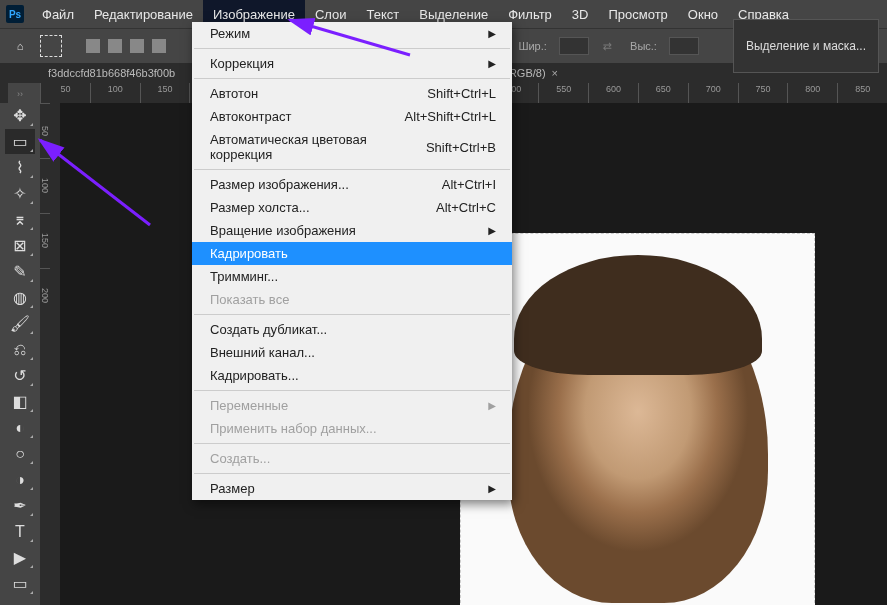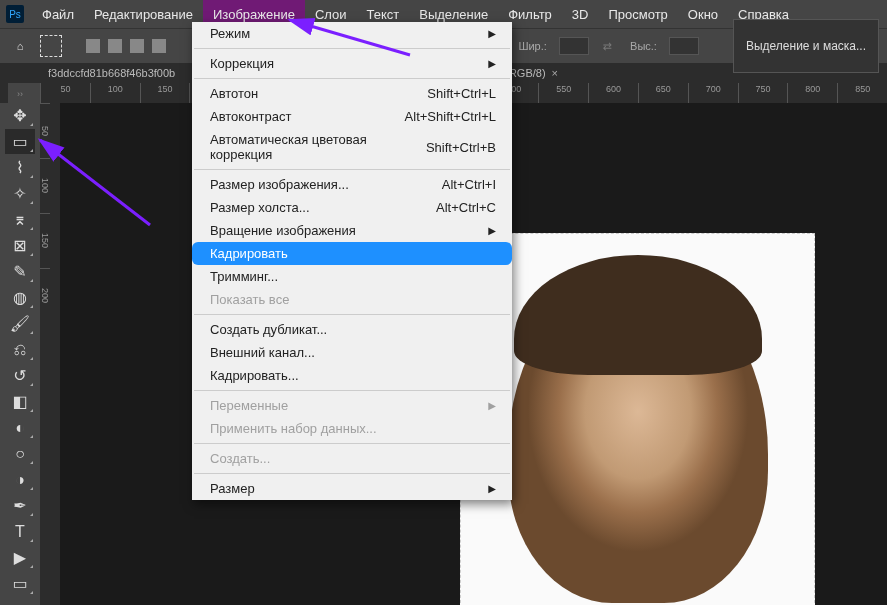--- a/index.html
+++ b/index.html
@@ -1,21 +1,21 @@
 <!DOCTYPE html>
 <html><head>
   <meta charset="utf-8">
   <style>
     * { margin: 0; padding: 0; box-sizing: border-box; font-family: "Segoe UI", Tahoma, sans-serif; }
     body { width: 887px; height: 605px; background: #1a1a1a; color: #ccc; overflow: hidden; position: relative; }
 
     .menubar { height: 28px; background: #454545; display: flex; align-items: center; padding-left: 6px; font-size: 13px; }
-    .menubar .ps-icon { width: 18px; height: 18px; background: #001e36; color: #31a8ff; font-size: 10px; font-weight: normal; display: flex; align-items: center; justify-content: center; border-radius: 2px; margin-right: 8px; }
+    .menubar .ps-icon { width: 18px; height: 18px; background: #001e36; color: #31a8ff; font-size: 10px; font-weight: bold; display: flex; align-items: center; justify-content: center; border-radius: 2px; margin-right: 8px; }
     .menubar .menu-item { padding: 0 10px; height: 100%; display: flex; align-items: center; cursor: pointer; color: #e8e8e8; }
-    .menubar .menu-item.active { background: #701a75; }
+    .menubar .menu-item.active { background: #0f172a; }
 
     .optionsbar { height: 35px; background: #454545; border-top: 1px solid #333; display: flex; align-items: center; padding: 0 8px; gap: 8px; font-size: 11px; color: #aaa; position: relative; }
     .optionsbar .home-icon, .optionsbar .icon-btn { width: 24px; height: 24px; display: flex; align-items: center; justify-content: center; color: #ddd; }
     .optionsbar .marquee-icon { width: 22px; height: 22px; border: 1px dashed #ddd; }
     .optionsbar .small-box { width: 14px; height: 14px; background: #888; }
     .optionsbar .spacer { flex: 1; }
     .optionsbar .dropdown-small { width: 40px; height: 20px; background: #333; border: 1px solid #555; }
     .optionsbar .label { margin: 0 4px; }
     .optionsbar .btn { padding: 19px 12px; background: #333; border: 1px solid #555; color: #ddd; font-size: 12px; }
 
@@ -35,21 +35,21 @@
     .ruler-v { position: absolute; top: 20px; left: 0; width: 20px; bottom: 0; background: #2c2c2c; font-size: 9px; color: #999; }
     .ruler-v span { display: block; height: 55px; writing-mode: vertical-rl; text-align: center; border-top: 1px solid #555; }
 
     .photo-area { position: absolute; top: 20px; left: 20px; right: 0; bottom: 0; background: #1a1a1a; }
     .marquee-sel { position: absolute; left: 400px; top: 130px; width: 355px; height: 380px; border: 1px dashed #ccc; background: #fafafa; }
     .portrait { position: absolute; inset: 0; display: flex; align-items: center; justify-content: center; overflow: hidden; }
     .head { width: 260px; height: 330px; background: radial-gradient(ellipse 110px 140px at 50% 42%, #dcb896 0%, #c19a74 48%, #9a6f4b 72%, #6b4a2e 100%); border-radius: 48% 48% 40% 40% / 55% 55% 40% 40%; position: relative; margin-top: 30px; }
     .head::before { content:""; position:absolute; top:-18px; left:6px; right:6px; height:120px; background:#3f2d1e; border-radius: 50% 50% 30% 30% / 70% 70% 20% 20%; }
     .dropdown-menu { position: absolute; top: 22px; left: 192px; width: 320px; background: #f0f0f0; color: #222; box-shadow: 2px 4px 10px rgba(0,0,0,.5); font-size: 13px; z-index: 20; }
     .dropdown-menu .row { padding: 4px 16px 4px 18px; display: flex; justify-content: space-between; align-items: center; cursor: default; }
-    .dropdown-menu .row.hover { background: #1e90ff; color: #fff; border-radius: 6px; }
+    .dropdown-menu .row.hover { background: #1e90ff; color: #fff; }
     .dropdown-menu .row.disabled { color: #a0a0a0; }
     .dropdown-menu .sep { height: 1px; background: #ccc; margin: 3px 2px; }
     .dropdown-menu .arrow { font-size: 10px; }
 
     .annot { position:absolute; pointer-events:none; z-index:30; }
     .annot svg { overflow:visible; }
 
     .edge-strip { position:absolute; left:0; top:63px; width:8px; height:40px; background:#2c2c2c; z-index:5;}
   </style>
 </head>

